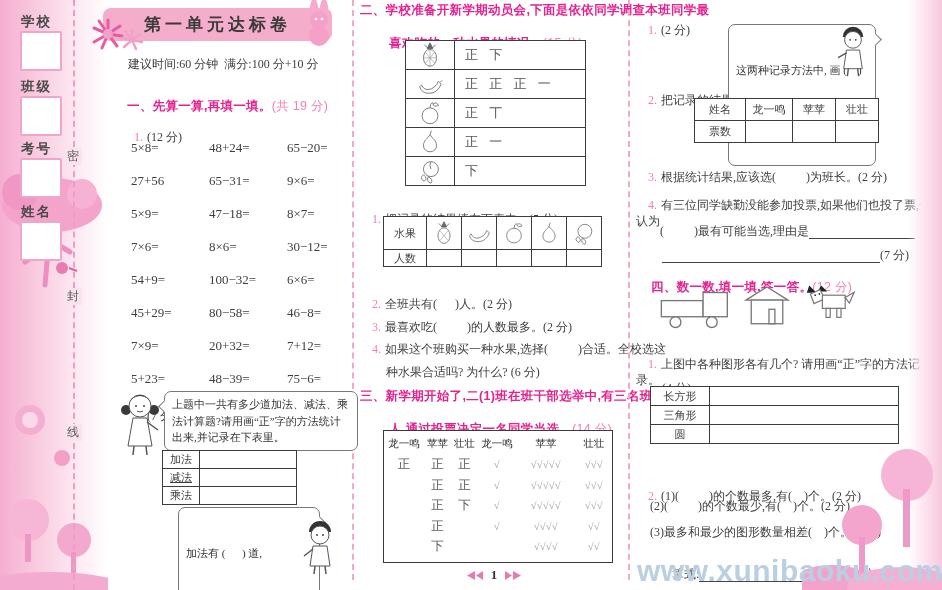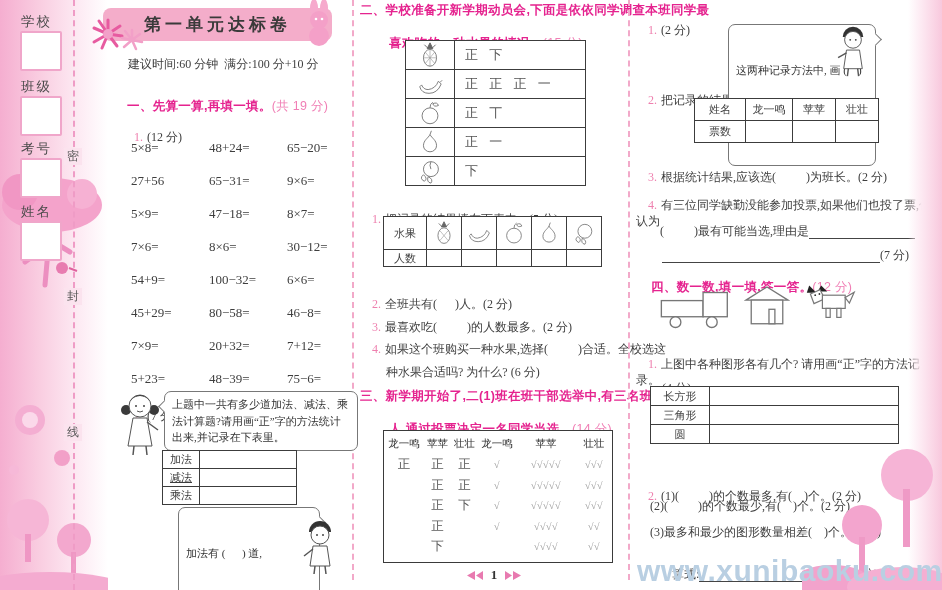--- a/index.html
+++ b/index.html
@@ -15,21 +15,21 @@
   
   .strip-left{position:absolute;left:0;top:0;width:108px;height:590px;z-index:1;
     background:linear-gradient(90deg,#f5aed0 0%,#f9cce0 35%,#fdeaf3 72%,rgba(255,255,255,0) 100%);}
   .strip-right{position:absolute;right:0;top:0;width:34px;height:590px;z-index:1;
     background:linear-gradient(270deg,#f8c8dd 0%,#fde9f2 60%,rgba(255,255,255,0) 100%);}
   .decor{z-index:2;}
   
   .seal-line{position:absolute;left:73px;top:0;height:590px;border-left:2px dashed #ef9cc6;z-index:3;}
   .seal-char{position:absolute;left:64px;width:18px;text-align:center;font-size:12px;color:#555;
              background:#fbe3ee;z-index:4;}
-  .fld-label{position:absolute;left:21px;font-size:13.5px;font-weight:normal;color:#4a4a4a;
+  .fld-label{position:absolute;left:21px;font-size:13.5px;font-weight:bold;color:#4a4a4a;
              letter-spacing:2px;z-index:4;font-family:"Liberation Sans",sans-serif;}
   .fld-box{position:absolute;left:20px;width:38px;height:36px;background:#fff;
            border:2px solid #f0a6ca;border-radius:2px;z-index:4;}
   
   .banner{position:absolute;left:103px;top:8px;width:229px;height:33px;background:#f4adca;
           border-radius:8px;display:flex;align-items:center;justify-content:center;z-index:4;
           font-family:"Liberation Sans","DejaVu Sans",sans-serif;font-weight:bold;font-size:17px;
           color:#3a3a3a;letter-spacing:4px;}
   
   .vsep{position:absolute;top:0;height:580px;border-left:2px dashed #f2a9c9;z-index:2;}

